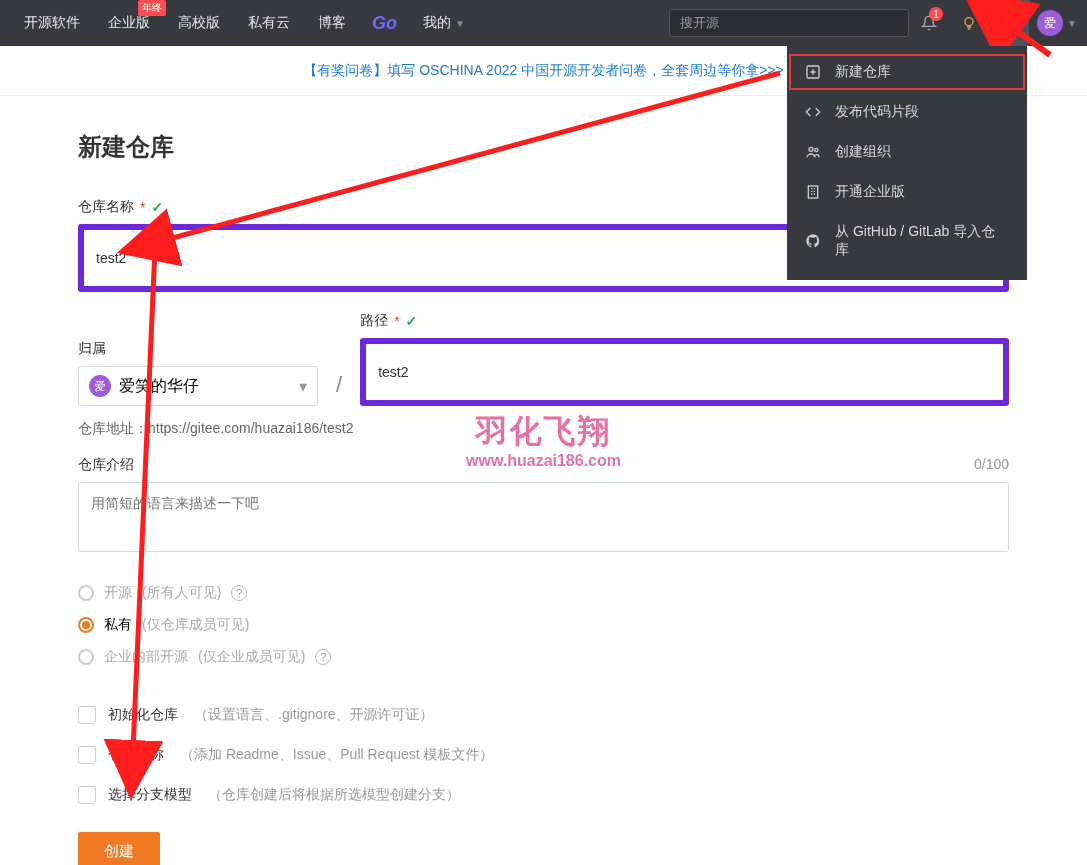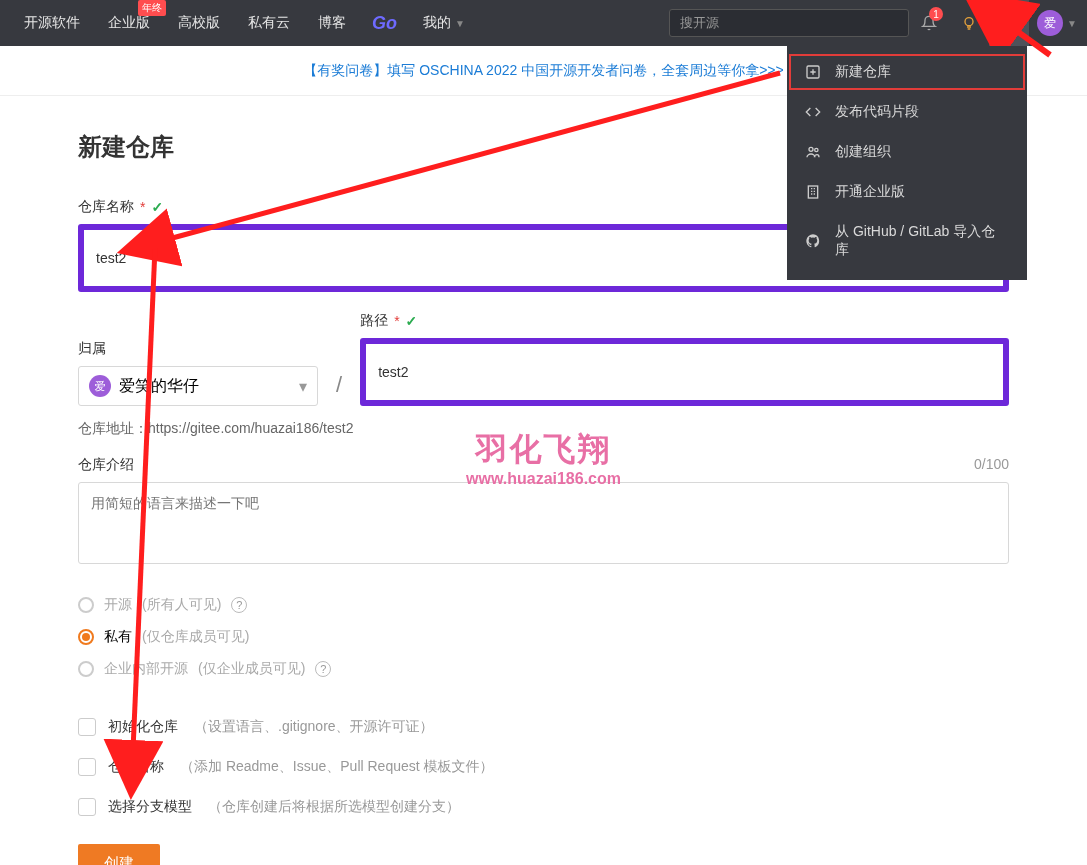--- a/index.html
+++ b/index.html
@@ -29,39 +29,39 @@
   .row-two { display: flex; gap: 14px; align-items:flex-end; }
   .col-left { width: 240px; }
   .col-right { flex: 1; }
   .select-box { display:flex; align-items:center; border:1px solid #d8d8d8; border-radius:3px; padding:8px 10px; background:#fff; gap:8px; cursor:pointer; }
   .mini-avatar { width:22px; height:22px; border-radius:50%; background:#9d5dd9; color:#fff; font-size:11px; display:flex; align-items:center; justify-content:center; }
   .chev { margin-left:auto; color:#999; }
   .slash { font-size:22px; color:#888; padding:0 4px 8px; }
   .url-text { font-size:14px; color:#666; margin-top:-6px; margin-bottom:18px; }
   .desc-header { display:flex; justify-content:space-between; font-size:14px; color:#333; margin-bottom:8px; }
   .counter { color:#999; }
-  .textarea { width:100%; height:82px; border:1px solid #d8d8d8; border-radius:3px; padding:12px; font-size:14px; color:#999; resize:none; }
+  .textarea { width:100%; height:70px; border:1px solid #d8d8d8; border-radius:3px; padding:12px; font-size:14px; color:#999; resize:none; }
   .radio-group { margin-top:28px; }
   .radio-row { display:flex; align-items:center; gap:10px; font-size:14px; margin-bottom:14px; }
   .radio { width:16px; height:16px; border:2px solid #ccc; border-radius:50%; position:relative; }
   .radio.checked { border-color:#f07a1e; }
   .radio.checked::after { content:""; position:absolute; inset:2px; background:#f07a1e; border-radius:50%; }
   .dim { color:#aaa; }
   .help { width:16px; height:16px; border:1px solid #bbb; border-radius:50%; color:#999; font-size:11px; display:inline-flex; align-items:center; justify-content:center; }
   .cb-group { margin-top:40px; }
   .cb-row { display:flex; align-items:center; gap:12px; font-size:14px; margin-bottom:22px; color:#333; }
   .cb { width:18px; height:18px; border:1px solid #ccc; border-radius:3px; }
   .hint { color:#999; margin-left:4px; }
   .create-btn { background:#ef7a23; color:#fff; border:none; padding:10px 26px; font-size:15px; border-radius:2px; cursor:pointer; margin-top:6px;text-align:center; }
   .dropdown { position:absolute; top:46px; right:60px; width:240px; background:#37393f; padding:6px 0 10px; z-index:10; }
   .dd-item { display:flex; align-items:center; gap:14px; padding:11px 18px; color:#d9d9d9; font-size:14px; cursor:pointer; }
   .dd-item.hl { outline:2px solid #e23c39; outline-offset:-4px; }
   .dd-icon { width:16px; display:inline-flex; justify-content:center; }
   .arrow-svg { position:absolute; inset:0; pointer-events:none; }
-  .watermark { position:absolute; left:50%; top:428px; transform:translateX(-50%); text-align:center; font-weight:bold; pointer-events:none; }
+  .watermark { position:absolute; left:50%; top:410px; transform:translateX(-50%); text-align:center; font-weight:bold; pointer-events:none; }
   .wm1 { color:#e86fa5; font-size:32px; letter-spacing:2px; }
   .wm2 { color:#e86fa5; font-size:16px; margin-top:-2px; }
   svg.icon { width:16px; height:16px; }
 </style>
 </head>
 <body>
 
 <div class="header">
   <div class="nav-left">
     <div class="nav-item">开源软件</div>

